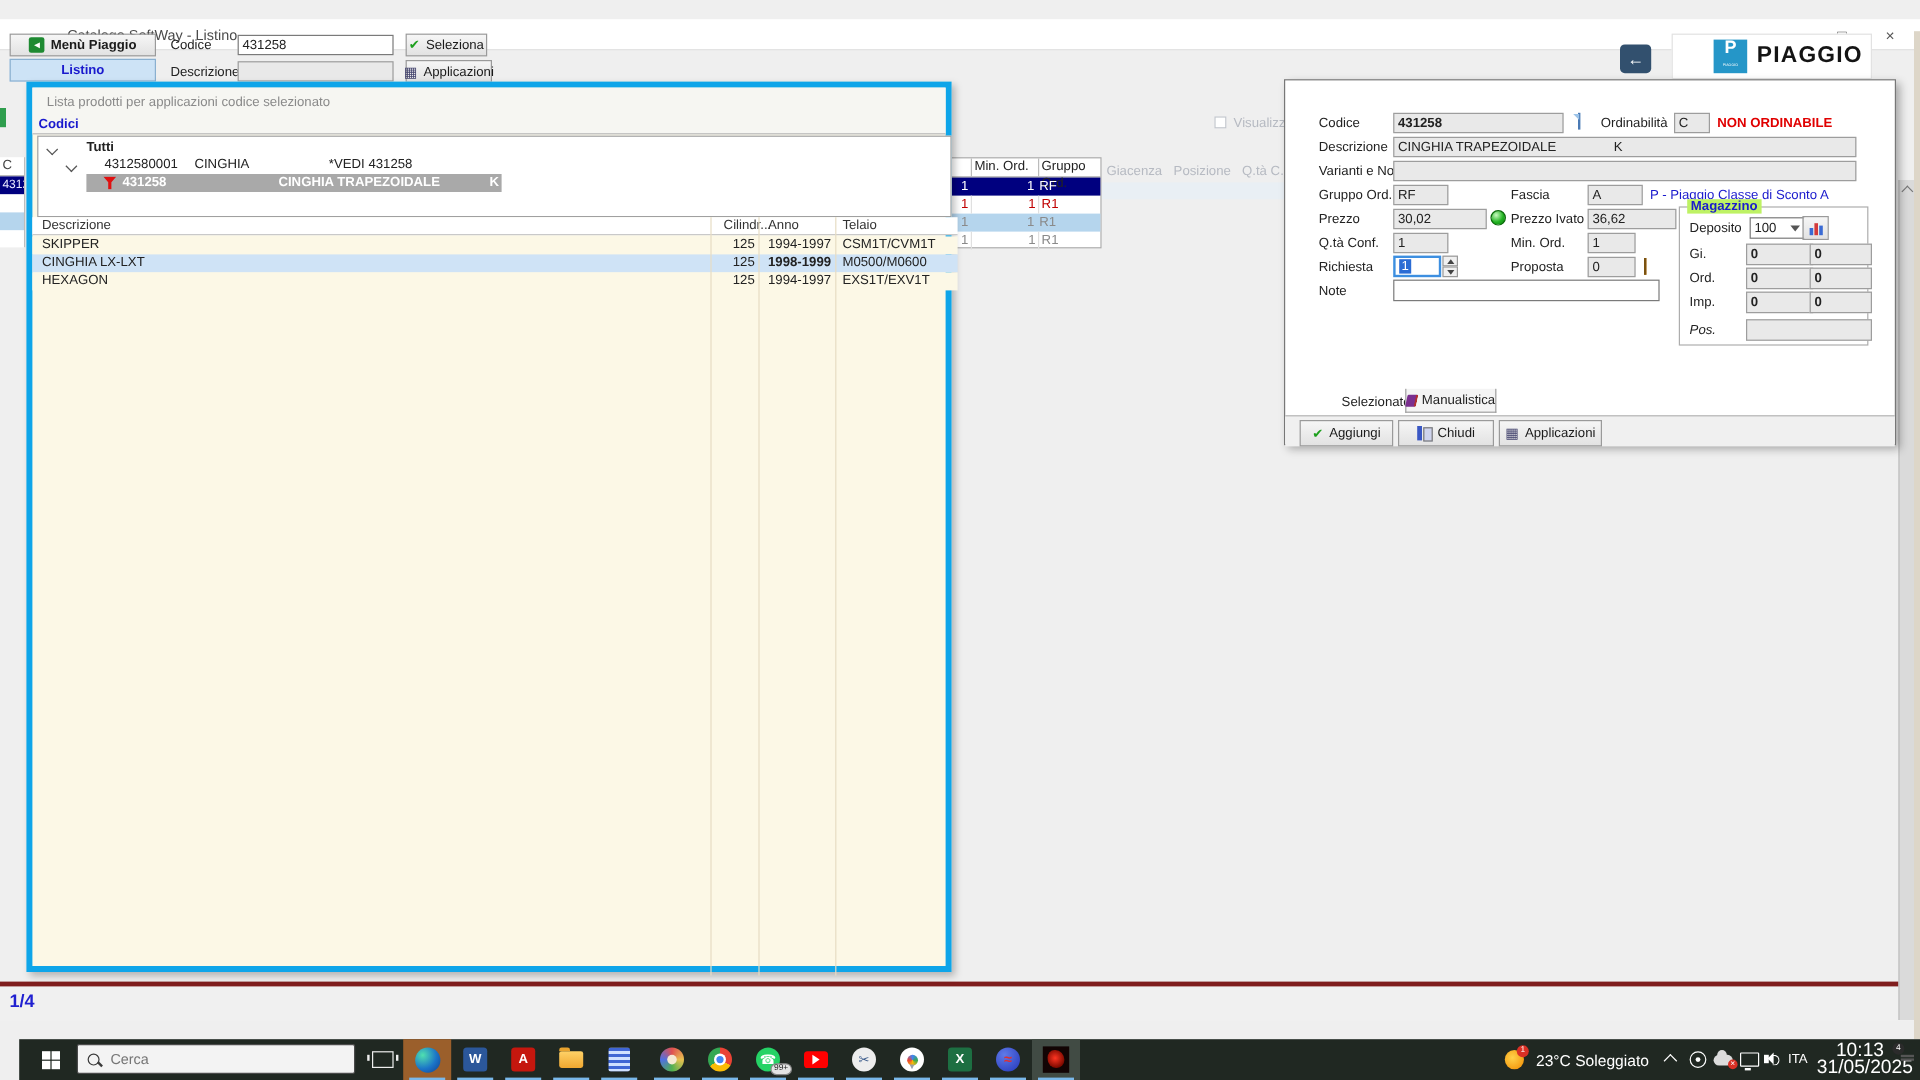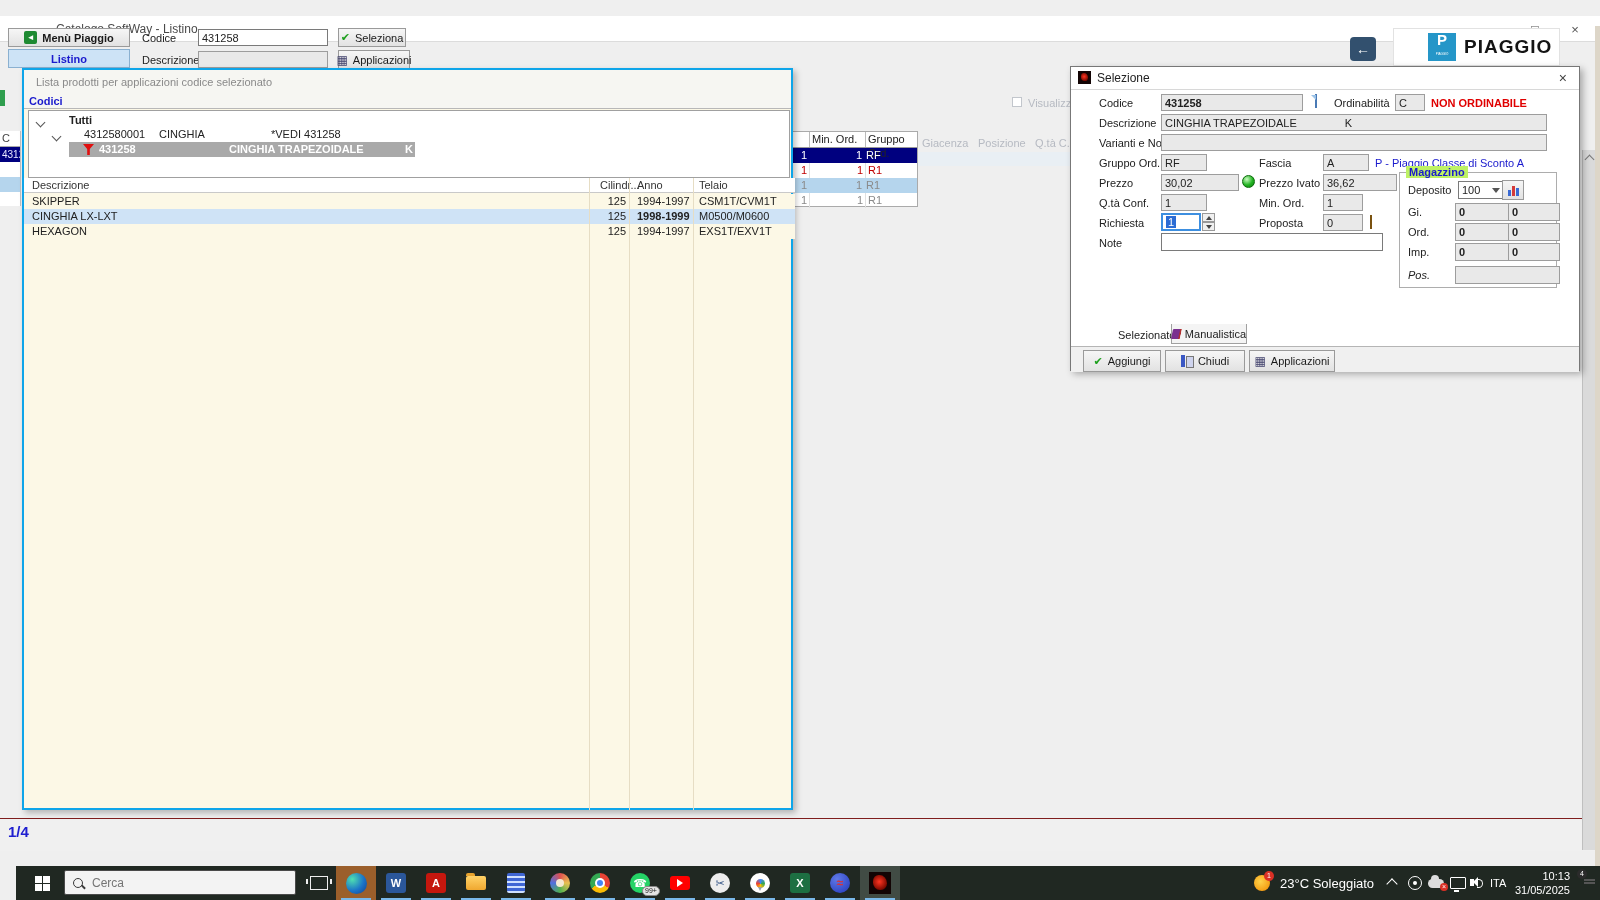--- a/index.html
+++ b/index.html
@@ -180,21 +180,21 @@
       <span style="width:53px;text-align:right;padding-right:2px;line-height:15px;">1</span>
       <span style="flex:1;padding-left:2px;line-height:15px;">R1</span>
     </div>
     <div style="display:flex;height:15px;color:#8a8a8a;">
       <span style="width:23px;text-align:right;padding-right:2px;line-height:15px;border-right:1px solid #e0e0e0;">1</span>
       <span style="width:53px;text-align:right;padding-right:2px;line-height:15px;border-right:1px solid #e0e0e0;">1</span>
       <span style="flex:1;padding-left:2px;line-height:15px;">R1</span>
     </div>
   </div>
 
-  <div class="abs" style="left:22px;top:68px;width:771px;height:742px;background:#fcf8e6;border:2px solid #0ea5e9;box-shadow:3px 3px 6px rgba(0,0,0,.25);z-index:3;">
+  <div class="abs" style="left:22px;top:68px;width:771px;height:742px;background:#fcf8e6;border:5px solid #0ea5e9;box-shadow:3px 3px 6px rgba(0,0,0,.25);z-index:3;">
     <div style="position:absolute;left:0;top:0;width:100%;height:39px;background:#f6f6f2;"></div>
     <span class="abs" style="left:12px;top:6px;color:#8a8a8a;">Lista prodotti per applicazioni codice selezionato</span>
     <span class="abs" style="left:5px;top:25px;color:#1a1acd;font-weight:bold;">Codici</span>
     <div class="abs" style="left:0;top:38px;width:100%;height:1px;background:#b8b8b8;"></div>
 
     <div class="abs" style="left:4px;top:40px;width:762px;height:68px;background:#fff;border:1px solid #a0a0a0;">
       <div style="position:absolute;left:8px;top:5px;"><span class="chev"></span></div>
       <span style="position:absolute;left:40px;top:3px;font-weight:bold;">Tutti</span>
       <div style="position:absolute;left:24px;top:19px;"><span class="chev"></span></div>
       <span style="position:absolute;left:55px;top:17px;">4312580001</span>
@@ -232,25 +232,20 @@
       <span style="position:absolute;left:613px;top:1px;">1994-1997</span>
       <span style="position:absolute;left:675px;top:1px;">EXS1T/EXV1T</span>
     </div>
 
     <div class="abs" style="left:565px;top:108px;width:1px;height:632px;background:#e6ddc4;"></div>
     <div class="abs" style="left:605px;top:108px;width:1px;height:632px;background:#e6ddc4;"></div>
     <div class="abs" style="left:669px;top:108px;width:1px;height:632px;background:#e6ddc4;"></div>
   </div>
 
   <div class="abs" style="left:1070px;top:66px;width:510px;height:305px;background:#fff;border:1px solid #777;box-shadow:3px 3px 7px rgba(0,0,0,.3);z-index:4;">
-    <div style="position:absolute;left:0;top:0;width:100%;height:22px;background:#fff;border-bottom:1px solid #d8d8d8;">
-      <span class="appicon" style="position:absolute;left:7px;top:4px;width:13px;height:13px;"></span>
-      <span style="position:absolute;left:26px;top:4px;font-size:12px;color:#222;">Selezione</span>
-      <span class="glyph-close" style="position:absolute;right:12px;top:3px;font-size:14px;color:#444;"></span>
-    </div>
 
     <span class="abs lbl" style="left:28px;top:30px;">Codice</span>
     <div class="abs field" style="left:90px;top:27px;width:142px;height:17px;font-weight:bold;">
         <span>431258</span>
       </div>
     <span class="abs docicon" style="left:244px;top:28px;"></span>
     <span class="abs lbl" style="left:263px;top:30px;">Ordinabilità</span>
     <div class="abs field" style="left:324px;top:27px;width:30px;height:17px;">
         <span>C</span>
       </div>
@@ -372,21 +367,21 @@
         <span class="dooricon"></span>
         <span>Chiudi</span>
       </div>
       <div class="btn" style="position:absolute;left:178px;top:3px;width:84px;height:20px;">
         <span class="glyph-grid"></span>
         <span>Applicazioni</span>
       </div>
     </div>
   </div>
 
-  <div class="abs" style="left:0;top:818px;width:1600px;height:33px;background:#f0f0f0;border-top:1px solid #7f1d1d;">
+  <div class="abs" style="left:0;top:818px;width:1600px;height:33px;background:#f0f0f0;border-top:4px solid #7f1d1d;">
     <span style="position:absolute;left:8px;top:4px;font-size:15px;font-weight:bold;color:#2020d0;">1/4</span>
   </div>
 
 
   <div class="abs" style="left:1582px;top:150px;width:13px;height:700px;background:#dadada;border-left:1px solid #bfbfbf;">
     <span style="position:absolute;left:3px;top:6px;width:6px;height:6px;border-left:1.5px solid #777;border-top:1.5px solid #777;transform:rotate(45deg);"></span>
   </div>
   <div class="abs" style="left:1595px;top:26px;width:5px;height:840px;background:#ddd6c8;"></div>
 
   <div class="abs taskbar" style="left:16px;top:866px;width:1600px;height:34px;z-index:6;">
@@ -467,21 +462,21 @@
     <div style="position:absolute;left:1238px;top:9px;width:16px;height:16px;border-radius:50%;background:radial-gradient(circle at 40% 40%,#ffd24a,#f08a00);">
       <span style="position:absolute;right:-4px;top:-4px;width:10px;height:10px;border-radius:50%;background:#d93025;color:#fff;font-size:7px;line-height:10px;text-align:center;">1</span>
     </div>
     <span style="position:absolute;left:1264px;top:10px;color:#fff;font-size:13px;">23°C Soleggiato</span>
     <span class="tray-chevron" style="position:absolute;left:1372px;top:14px;"></span>
     <span class="tray-record" style="position:absolute;left:1392px;top:10px;"></span>
     <span class="tray-cloud" style="position:absolute;left:1412px;top:13px;"></span>
     <span class="tray-monitor" style="position:absolute;left:1434px;top:11px;"></span>
     <span class="tray-speaker" style="position:absolute;left:1454px;top:13px;"></span>
     <span style="position:absolute;left:1474px;top:11px;color:#fff;font-size:11px;">ITA</span>
-    <div style="position:absolute;left:1498px;top:3px;width:56px;text-align:right;color:#fff;font-size:11px;line-height:14px;">
+    <div style="position:absolute;left:1498px;top:3px;width:56px;text-align:right;color:#fff;font-size:16px;line-height:14px;">
       <div>10:13</div>
       <div>31/05/2025</div>
     </div>
     <div style="position:absolute;left:1566px;top:10px;">
       <span class="tray-notif"></span>
       <span class="notif-badge">4</span>
     </div>
   </div>
 
 </div>

